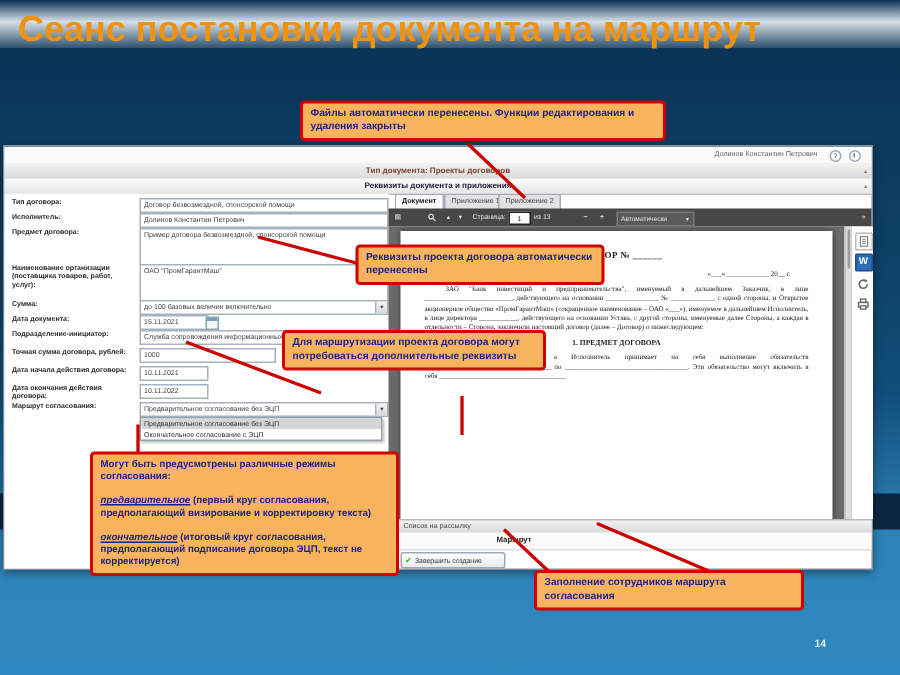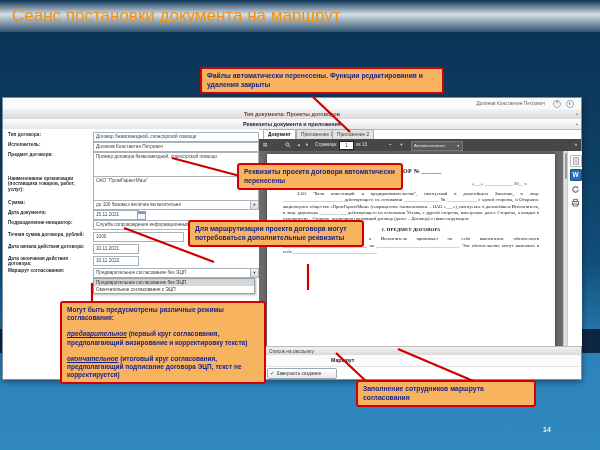--- a/index.html
+++ b/index.html
@@ -2,21 +2,21 @@
 <html><head>
 <meta charset="utf-8">
 <style>
   html,body{margin:0;padding:0;}
   body{width:600px;height:450px;position:relative;overflow:hidden;
        font-family:"Liberation Sans",sans-serif;
        background:linear-gradient(to bottom,#0a3153 0%,#0d3f64 35%,#114e7a 58%,#2e84ba 80%,#2f88bf 100%);}
   .band-light{position:absolute;left:0;top:297;width:600px;height:32px;z-index:0;
        background:linear-gradient(to bottom,rgba(255,255,255,0),rgba(236,242,247,.9) 45%,rgba(255,255,255,.15));}
   .band-dark{position:absolute;left:0;top:329px;width:600px;height:24px;z-index:0;background:rgba(10,32,56,.92);}
-  .slide-title{position:absolute;left:12px;top:6px;font-size:17px;font-weight:normal;color:#f0920e;z-index:1;}
+  .slide-title{position:absolute;left:12px;top:6px;font-size:24px;font-weight:bold;color:#f0920e;z-index:1;}
   .page-num{position:absolute;left:543px;top:426px;font-size:7px;font-weight:bold;color:#e8eef4;z-index:4;}
 
   .app{position:absolute;left:2px;top:97px;width:578px;height:281px;background:#fff;
        border:1px solid #7d8f9e;box-shadow:0 2px 6px rgba(0,0,0,.45);z-index:1;font-size:4.7px;color:#333;}
   .abs{position:absolute;}
   .userbar{left:0;top:0;width:578px;height:11px;background:#fafafa;border-bottom:1px solid #ddd;}
   .user-name{position:absolute;right:36px;top:3px;font-size:4.8px;color:#666;}
   .help-ico{position:absolute;right:20px;top:2px;width:6px;height:6px;border:1px solid #9ab;border-radius:50%;
        font-size:4.5px;color:#567;text-align:center;line-height:6px;}
   .pwr-ico{position:absolute;right:7px;top:2px;width:6px;height:6px;border:1px solid #9ab;border-radius:50%;}

